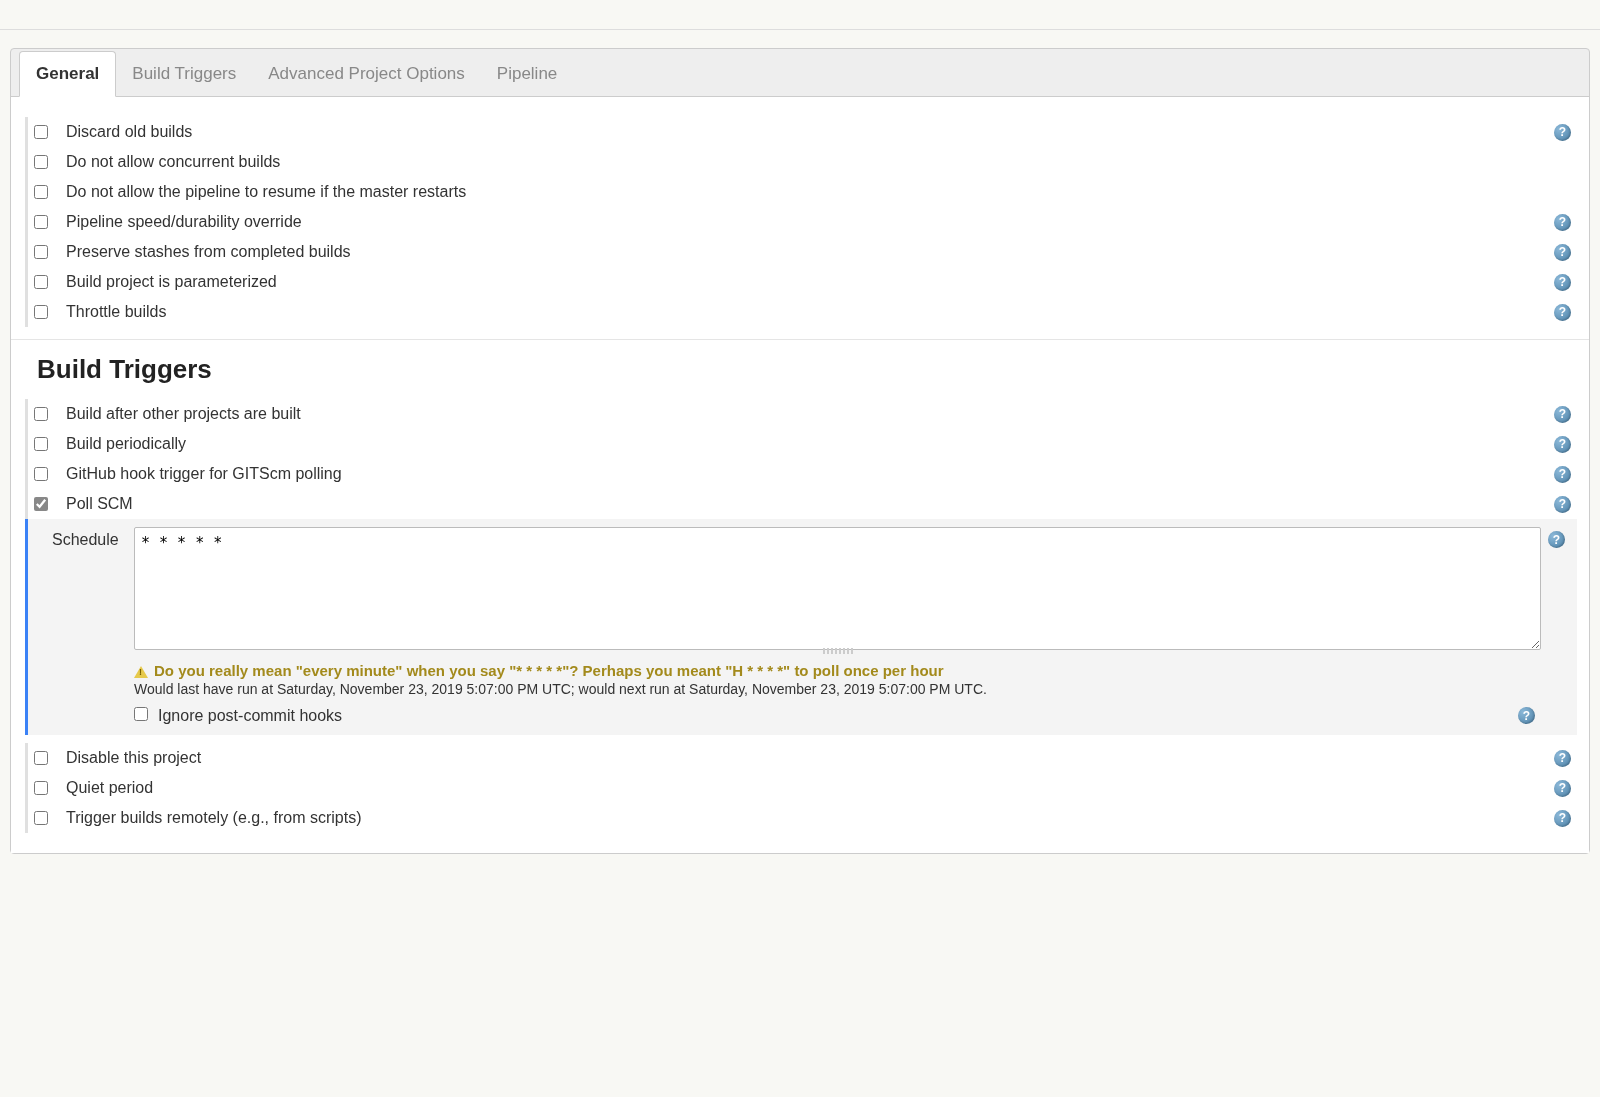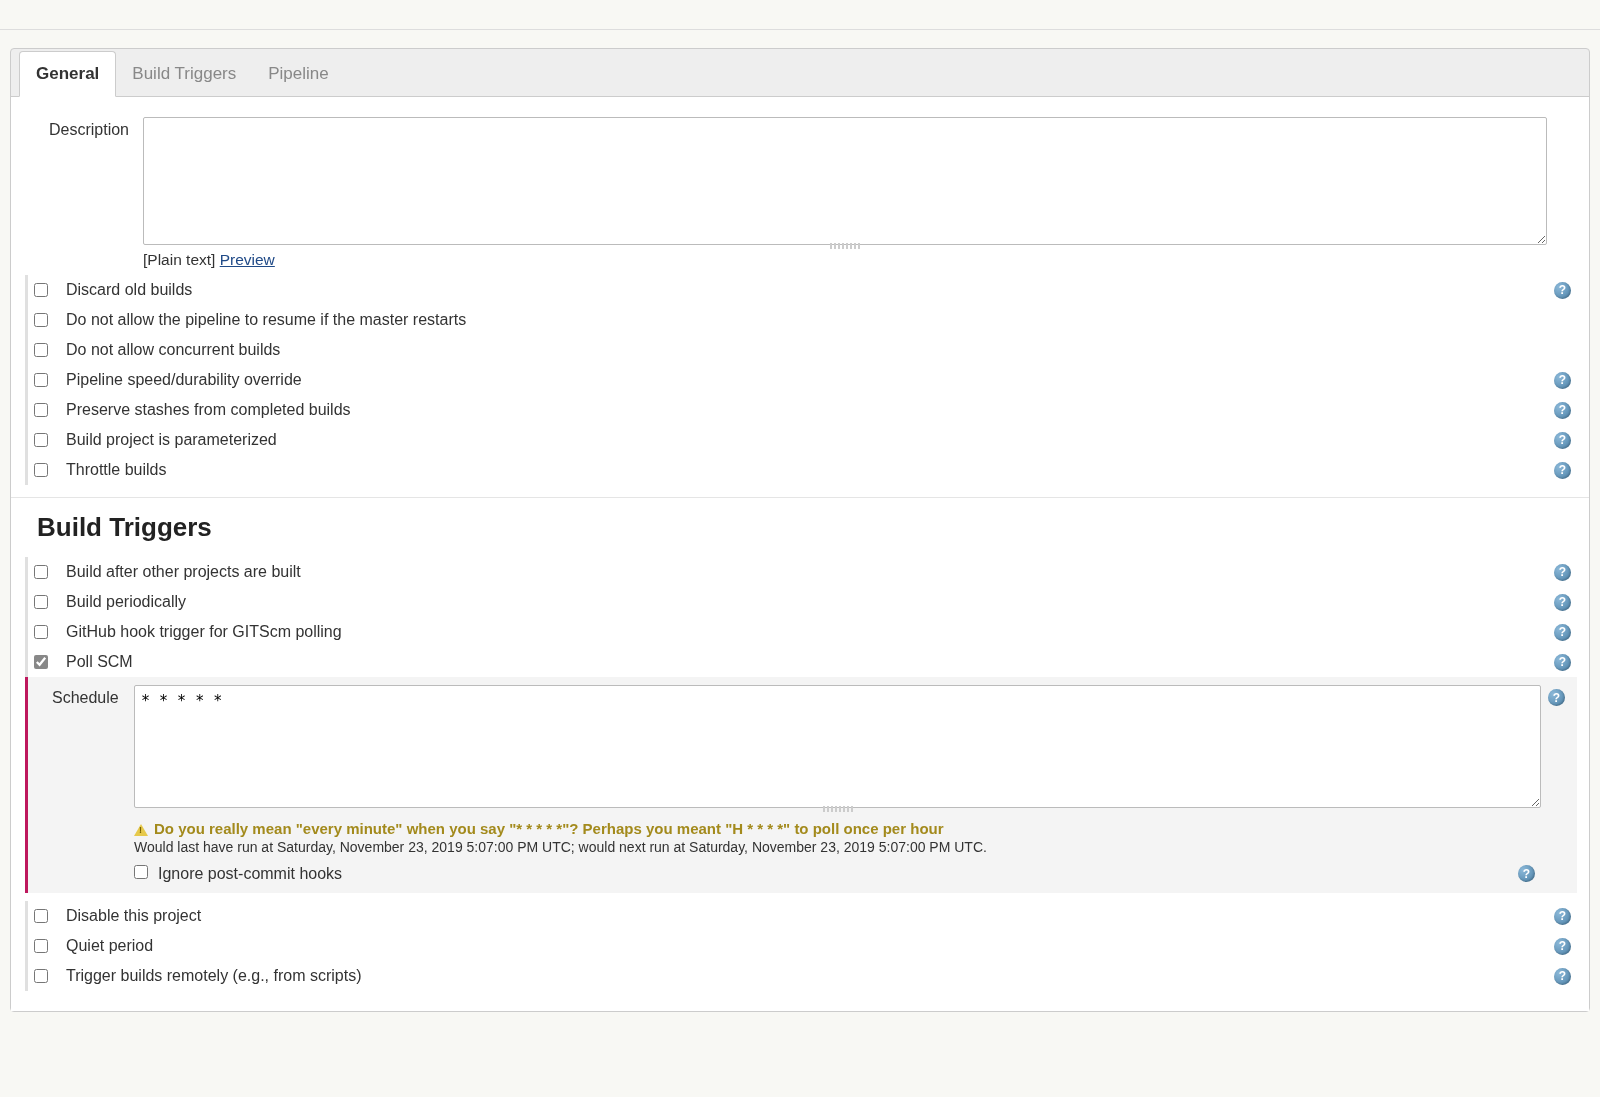--- a/index.html
+++ b/index.html
@@ -143,21 +143,21 @@
     margin: 12px -12px 14px -12px;
   }
   h2.section-heading {
     font-size: 26px;
     font-weight: bold;
     margin: 8px 0 14px 14px;
     color: #222;
   }
   .sub-section {
     background: #f4f4f4;
-    border-left: 3px solid #be185d;
+    border-left: 3px solid #3b82f6;
     padding: 8px 6px 8px 6px;
     margin-left: 2px;
     margin-bottom: 8px;
   }
   .sub-row {
     display: flex;
     align-items: flex-start;
     position: relative;
   }
   .sub-label {
@@ -229,54 +229,43 @@
 <body>
 
 <div class="top-bar"></div>
 
 <div class="page-wrap">
   <div class="config-panel">
 
     <div class="tabs">
       <div class="tab active">General</div>
       <div class="tab">Build Triggers</div>
+      <div class="tab">Advanced Project Options</div>
       <div class="tab">Pipeline</div>
     </div>
 
     <div class="config-body">
 
-      <div class="row">
-        <div class="label-col">Description</div>
-        <div class="field-col">
-          <div class="textarea-wrap">
-            <textarea class="big" style=""></textarea>
-            <div class="resize-grip"></div>
-          </div>
-          <div class="below-field">
-            <span>[Plain text] </span><a class="preview-link">Preview</a>
-          </div>
-        </div>
-      </div>
 
       <div class="option-section">
 
         <div class="checkbox-row">
           <input type="checkbox" style="">
           <label>Discard old builds</label>
           <div class="help-icon">?</div>
         </div>
 
         <div class="checkbox-row">
           <input type="checkbox" style="">
+          <label>Do not allow concurrent builds</label>
+        </div>
+
+        <div class="checkbox-row">
+          <input type="checkbox" style="">
           <label>Do not allow the pipeline to resume if the master restarts</label>
-        </div>
-
-        <div class="checkbox-row">
-          <input type="checkbox" style="">
-          <label>Do not allow concurrent builds</label>
         </div>
 
 
         <div class="checkbox-row">
           <input type="checkbox" style="">
           <label>Pipeline speed/durability override</label>
           <div class="help-icon">?</div>
         </div>
 
         <div class="checkbox-row">

